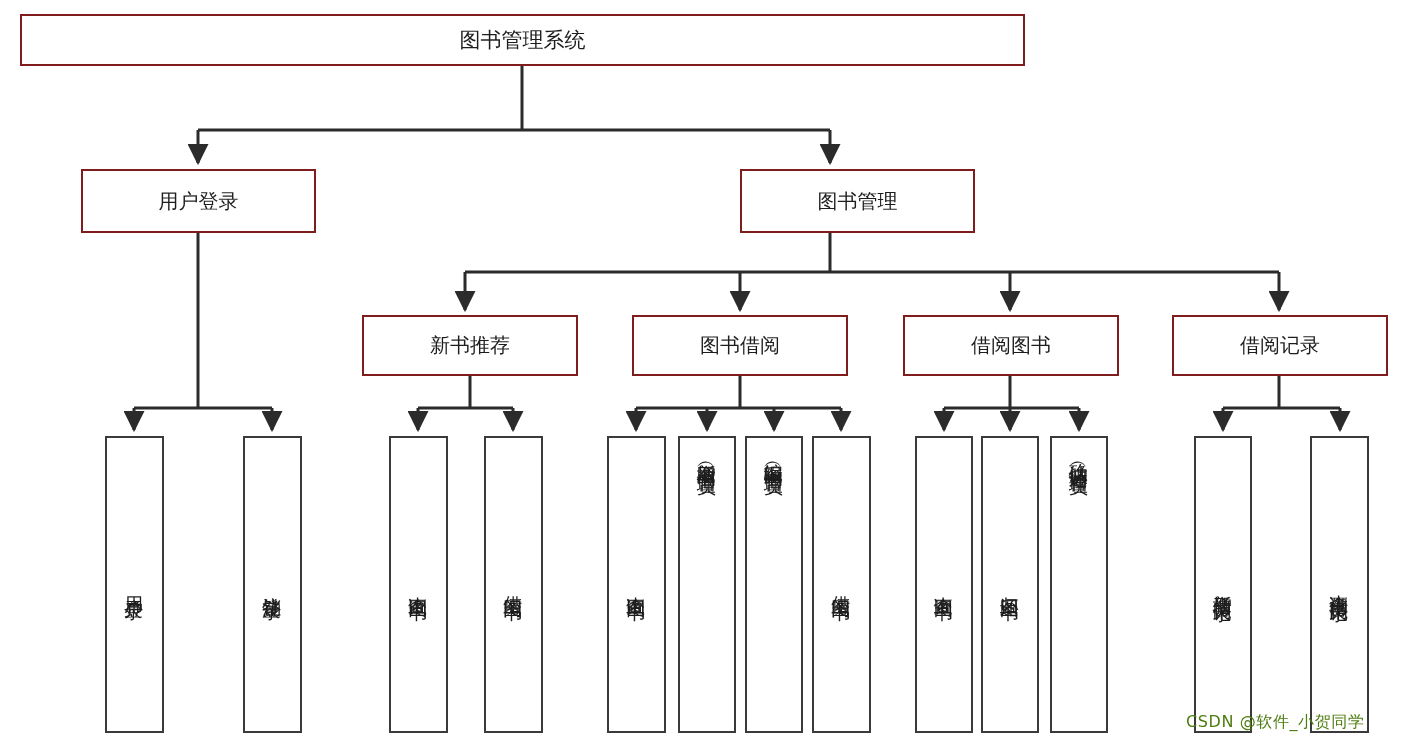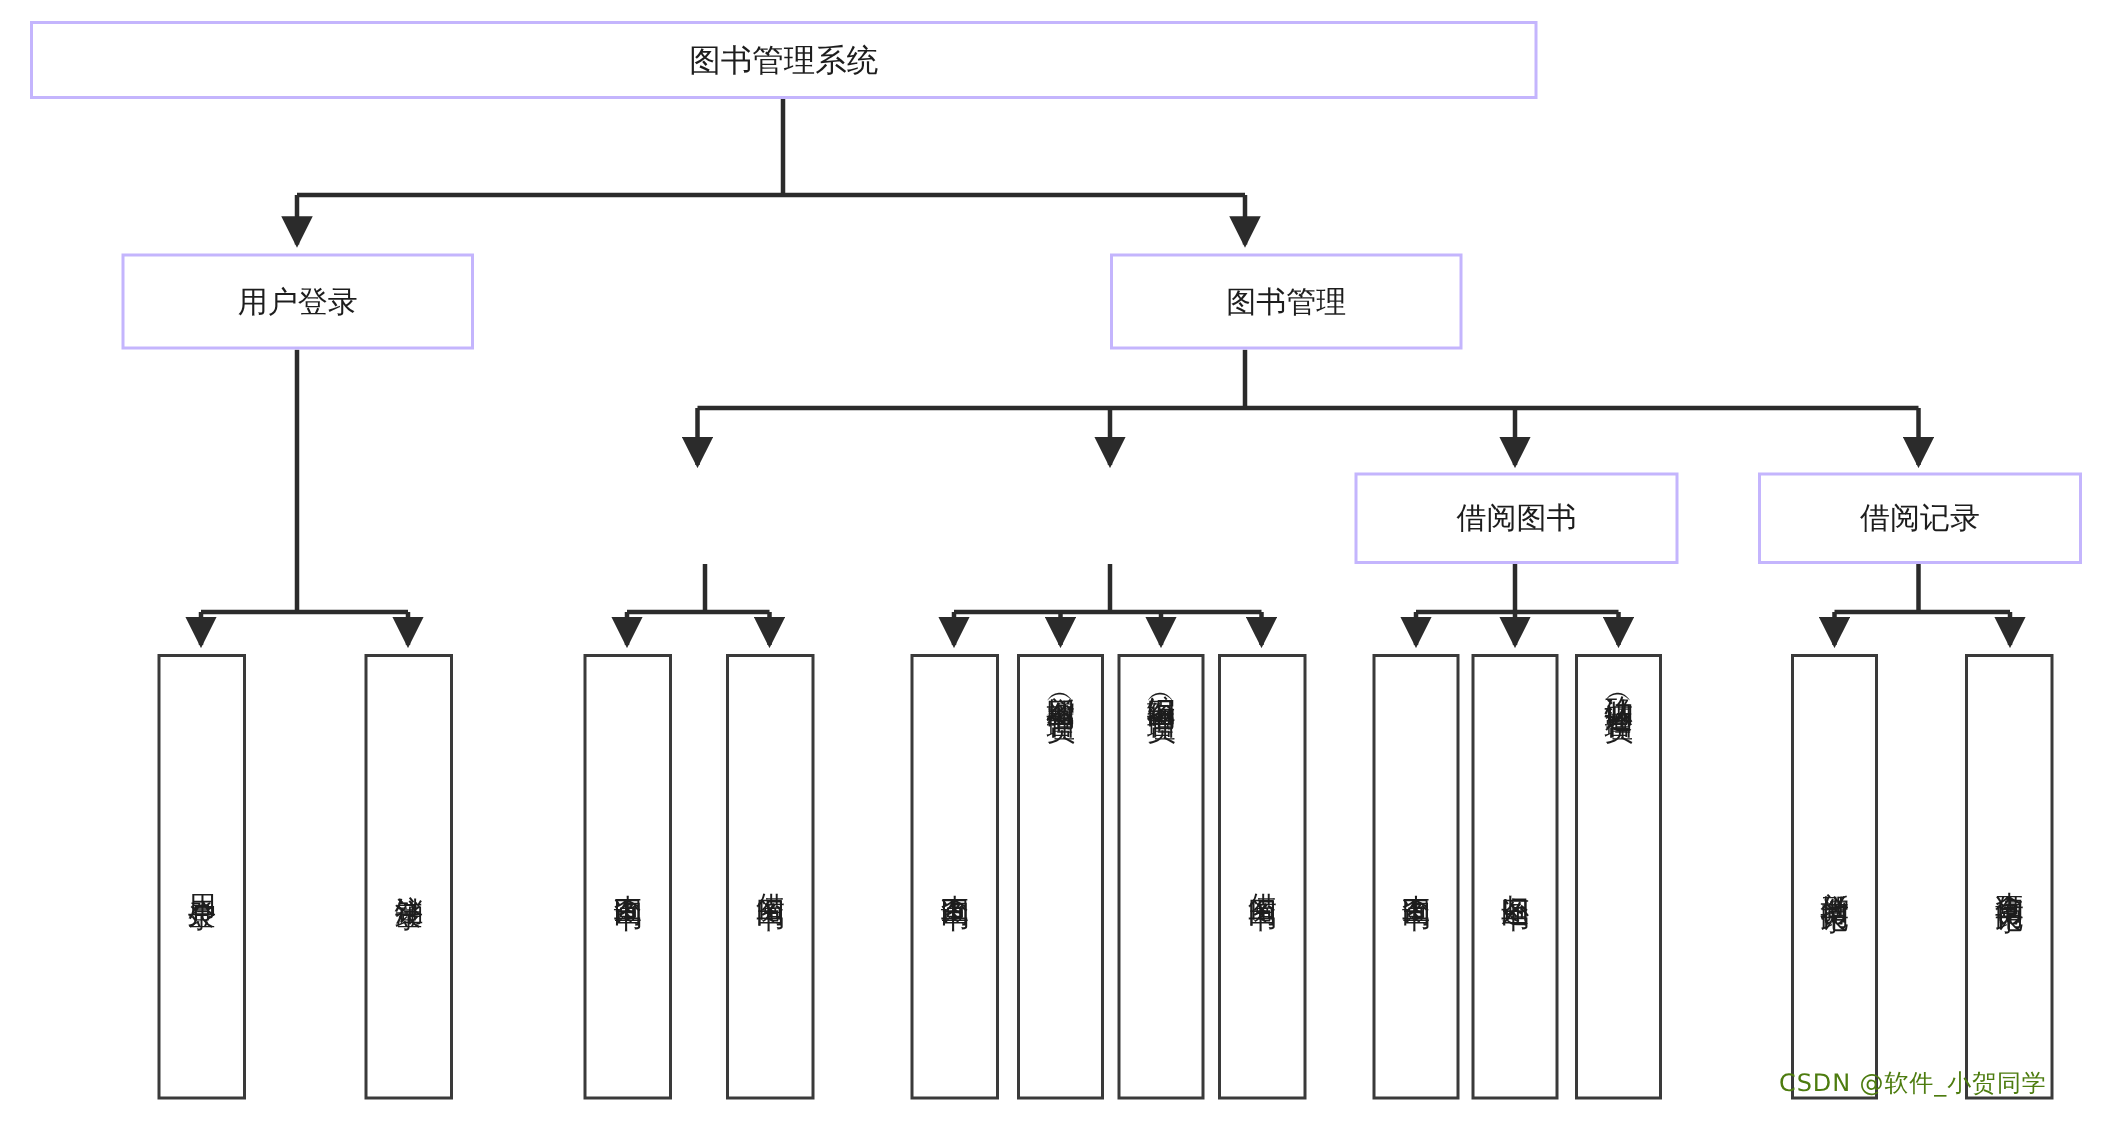--- a/index.html
+++ b/index.html
@@ -2,21 +2,21 @@
 <html><head>
 <meta charset="utf-8">
 <style>
   html,body{margin:0;padding:0;background:#ffffff;}
   body{width:1405px;height:747px;overflow:hidden;
        font-family:"DejaVu Sans","Liberation Sans",sans-serif;}
   #stage{position:relative;width:1405px;height:747px;background:#fff;}
   svg.wires{position:absolute;left:0;top:0;width:1405px;height:747px;}
 
   .node{position:absolute;box-sizing:border-box;background:#ffffff;
-        border:2px solid #c4b5fd;display:flex;align-items:center;
+        border:2px solid #7f1d1d;display:flex;align-items:center;
         justify-content:center;color:#1d1d1d;}
   .node.lvl0{font-size:21px;}
   .node.lvl1{font-size:20px;}
   .node.lvl2{font-size:20px;}
 
   .leaf{position:absolute;box-sizing:border-box;background:#ffffff;
         border:2px solid #3a3a3a;display:flex;align-items:flex-start;
         justify-content:center;padding-top:10px;}
   .leaf .vtxt{writing-mode:vertical-rl;text-orientation:upright;
               font-size:19px;line-height:1.18;letter-spacing:2px;
@@ -85,20 +85,26 @@
     <span>图书管理系统</span>
   </div>
 
   <div class="node lvl1" style="left:81px;top:169px;width:235px;height:64px;">
     <span>用户登录</span>
   </div>
   <div class="node lvl1" style="left:712px;top:169px;width:235px;height:64px;margin-left:28px;">
     <span>图书管理</span>
   </div>
 
+  <div class="node lvl2" style="left:362px;top:315px;width:216px;height:61px;">
+    <span>新书推荐</span>
+  </div>
+  <div class="node lvl2" style="left:632px;top:315px;width:216px;height:61px;">
+    <span>图书借阅</span>
+  </div>
   <div class="node lvl2" style="left:903px;top:315px;width:216px;height:61px;">
     <span>借阅图书</span>
   </div>
   <div class="node lvl2" style="left:1172px;top:315px;width:216px;height:61px;">
     <span>借阅记录</span>
   </div>
 
   <div class="leaf mid" style="left:105px;top:436px;width:59px;height:297px;">
     <span class="vtxt">用户登录</span>
   </div>

